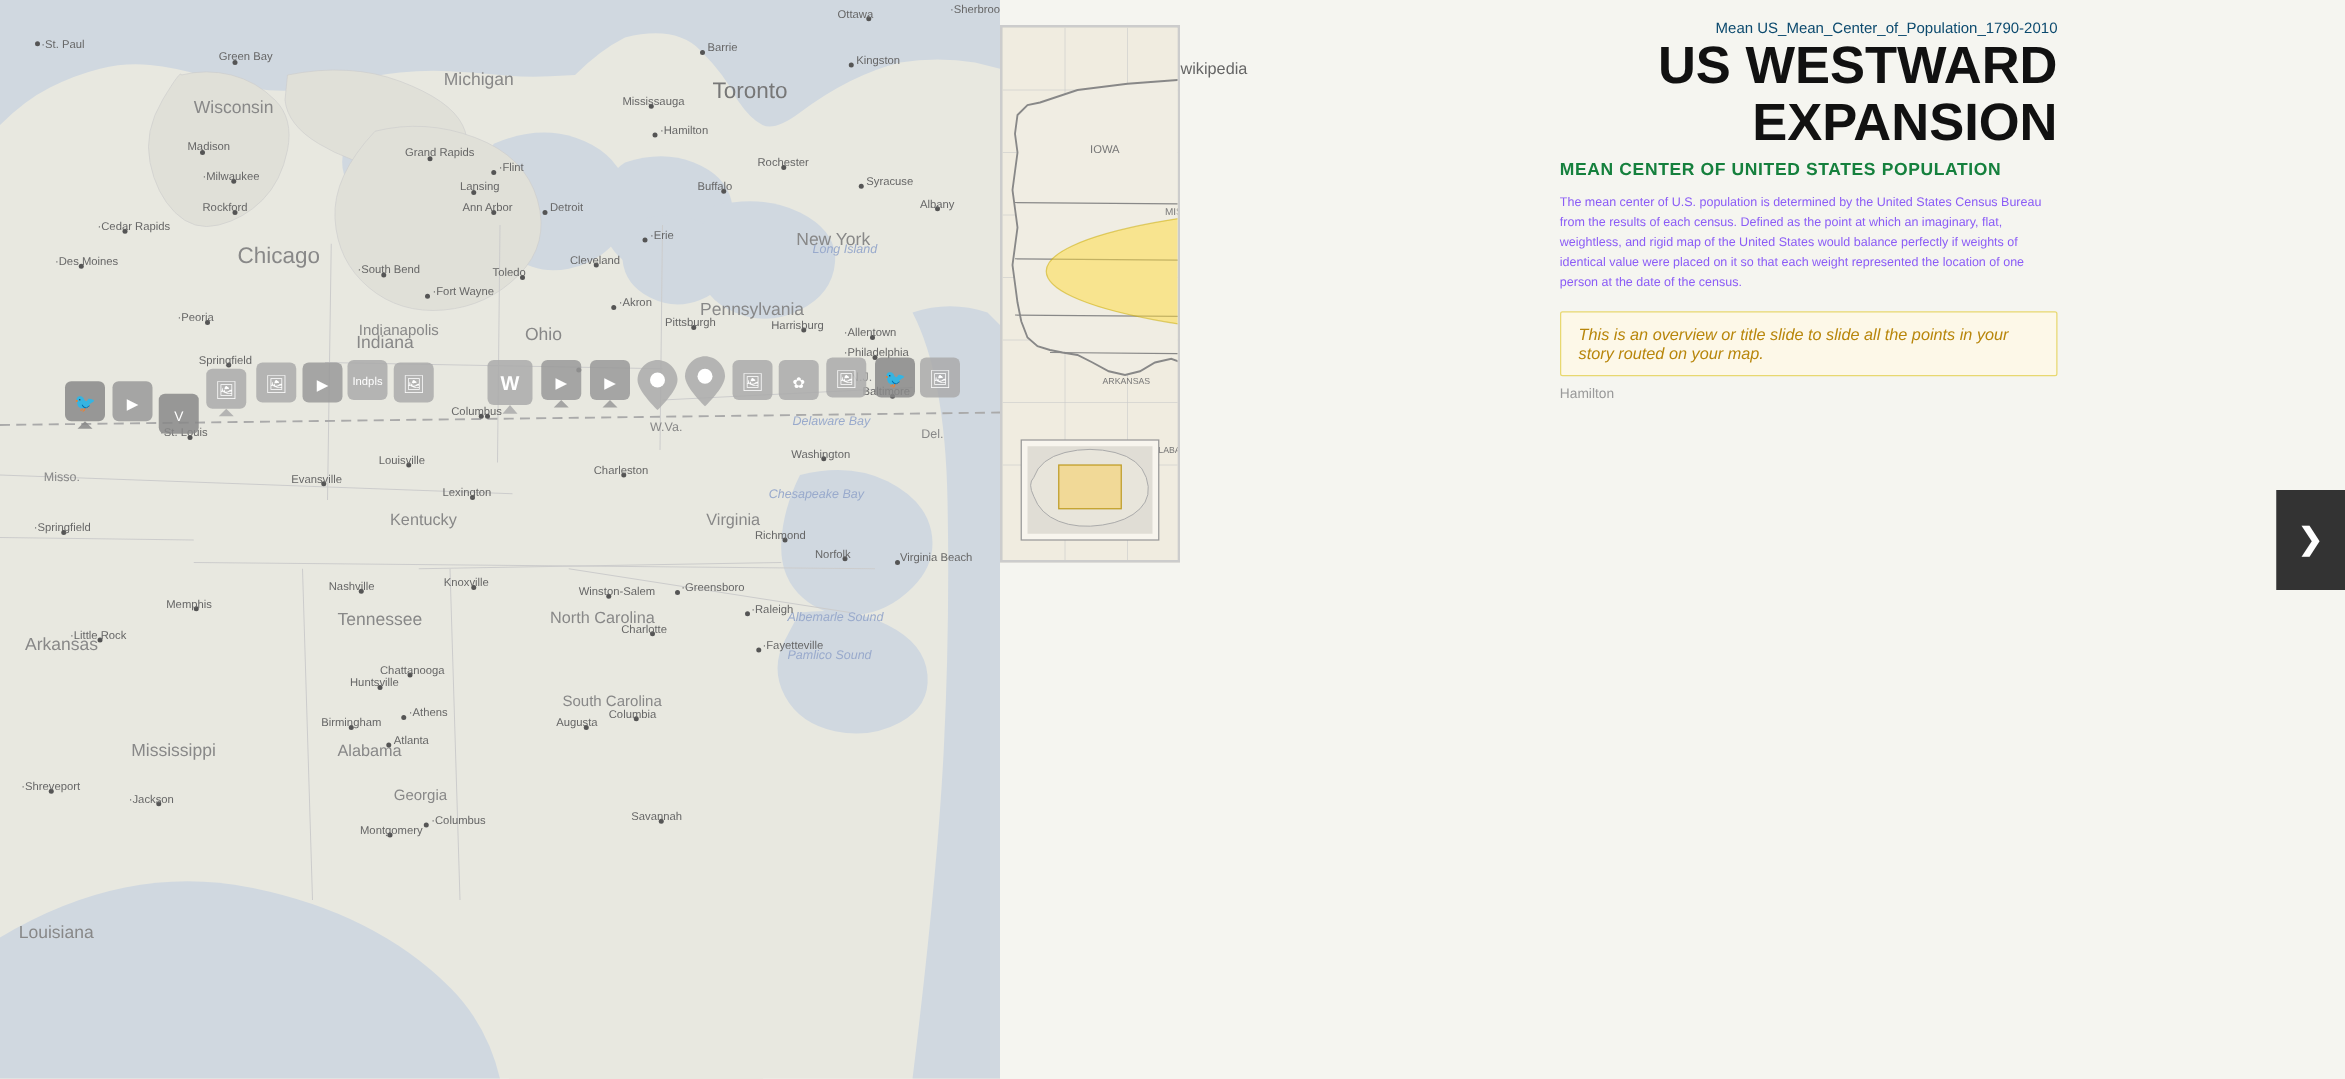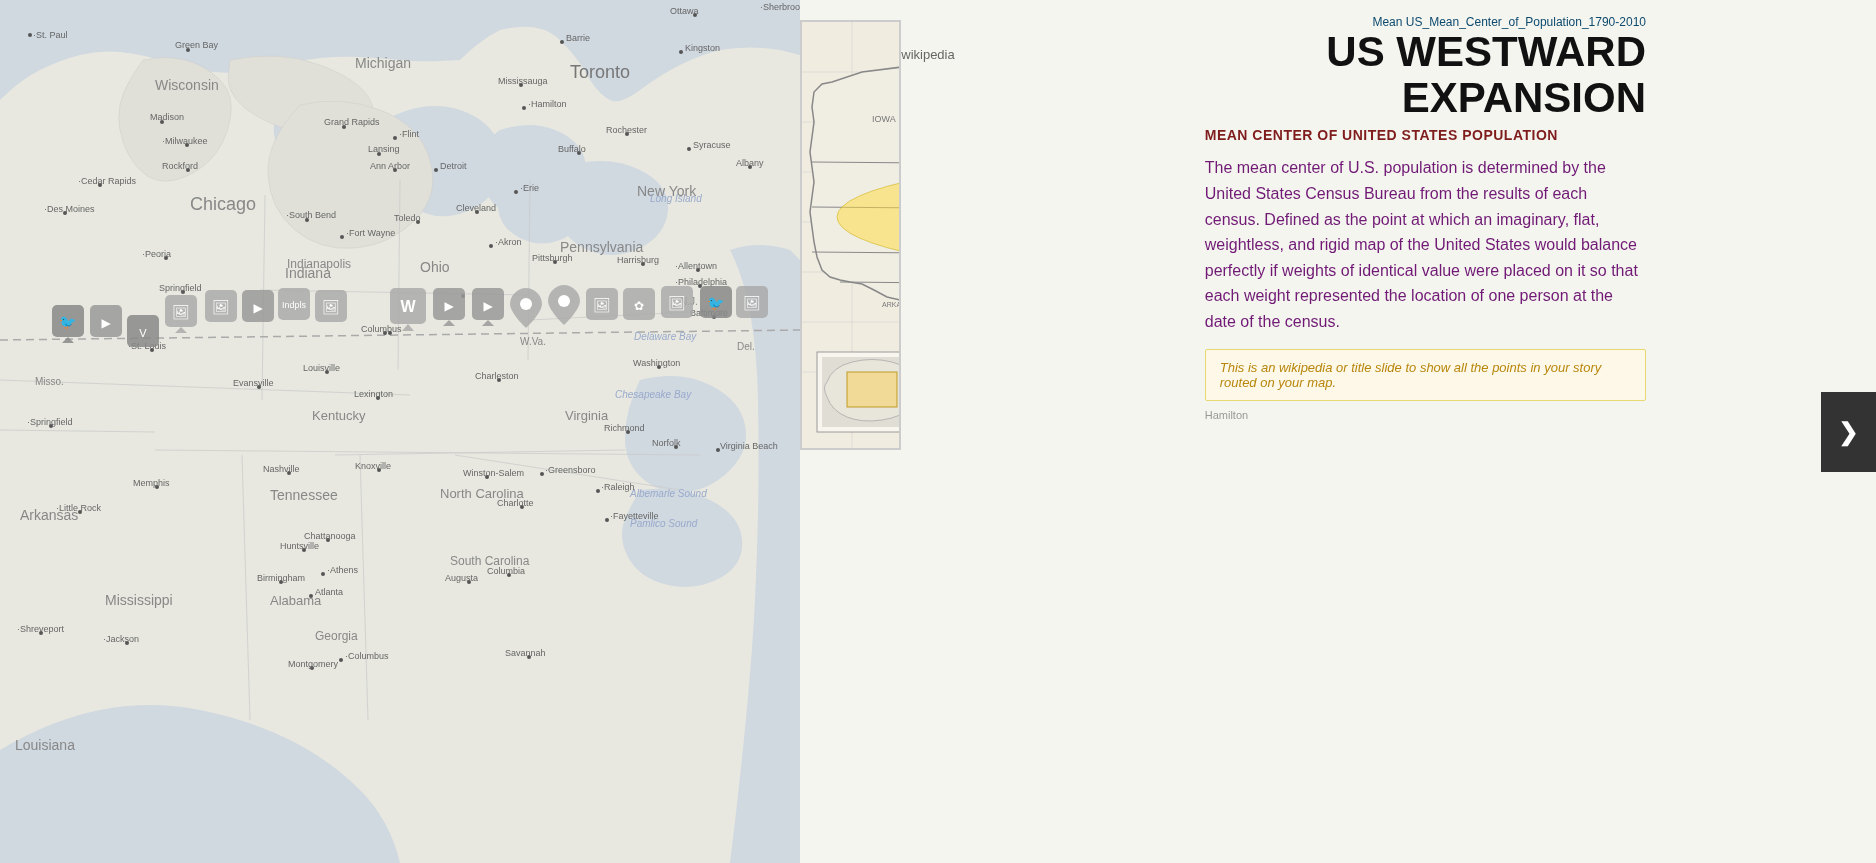--- a/index.html
+++ b/index.html
@@ -75,29 +75,29 @@
       color: #111;
       text-transform: uppercase;
       line-height: 1.1;
       margin-bottom: 6px;
       text-align: right;
     }
 
     .sub-title {
       font-size: 14px;
       font-weight: 800;
-      color: #7f1d1d;
+      color: #15803d;
       text-transform: uppercase;
       letter-spacing: 0.5px;
       margin-bottom: 12px;
     }
 
     .description {
-      font-size: 16px;
-      color: #701a75;
+      font-size: 10px;
+      color: #8b5cf6;
       line-height: 1.6;
       margin-bottom: 14px;
       margin-top: 12px;
     }
 
     .overview-note {
       background: #fdf8e8;
       border: 1px solid #e8d870;
       padding: 10px 14px;
       font-size: 13px;
@@ -622,21 +622,21 @@
   <div id="wiki-link">
     <span>wikipedia</span>
   </div>
 
   <div id="content-area">
     <p class="image-caption">Mean US_Mean_Center_of_Population_1790-2010</p>
     <h1 class="main-title">US WESTWARD EXPANSION</h1>
     <h2 class="sub-title">MEAN CENTER OF UNITED STATES POPULATION</h2>
     <p class="description">The mean center of U.S. population is determined by the United States Census Bureau from the results of each census. Defined as the point at which an imaginary, flat, weightless, and rigid map of the United States would balance perfectly if weights of identical value were placed on it so that each weight represented the location of one person at the date of the census.</p>
     <div class="overview-note">
-      <span>This is an wikipedia or title slide to show all the points in your story routed on your map.</span>
+      <span>This is an overview or title slide to slide all the points in your story routed on your map.</span>
     </div>
     <p style="font-size:11px; color:#999; margin-top:8px;">
       <span>Hamilton</span>
     </p>
   </div>
 
   <div id="next-button">
     <span>❯</span>
   </div>
 

